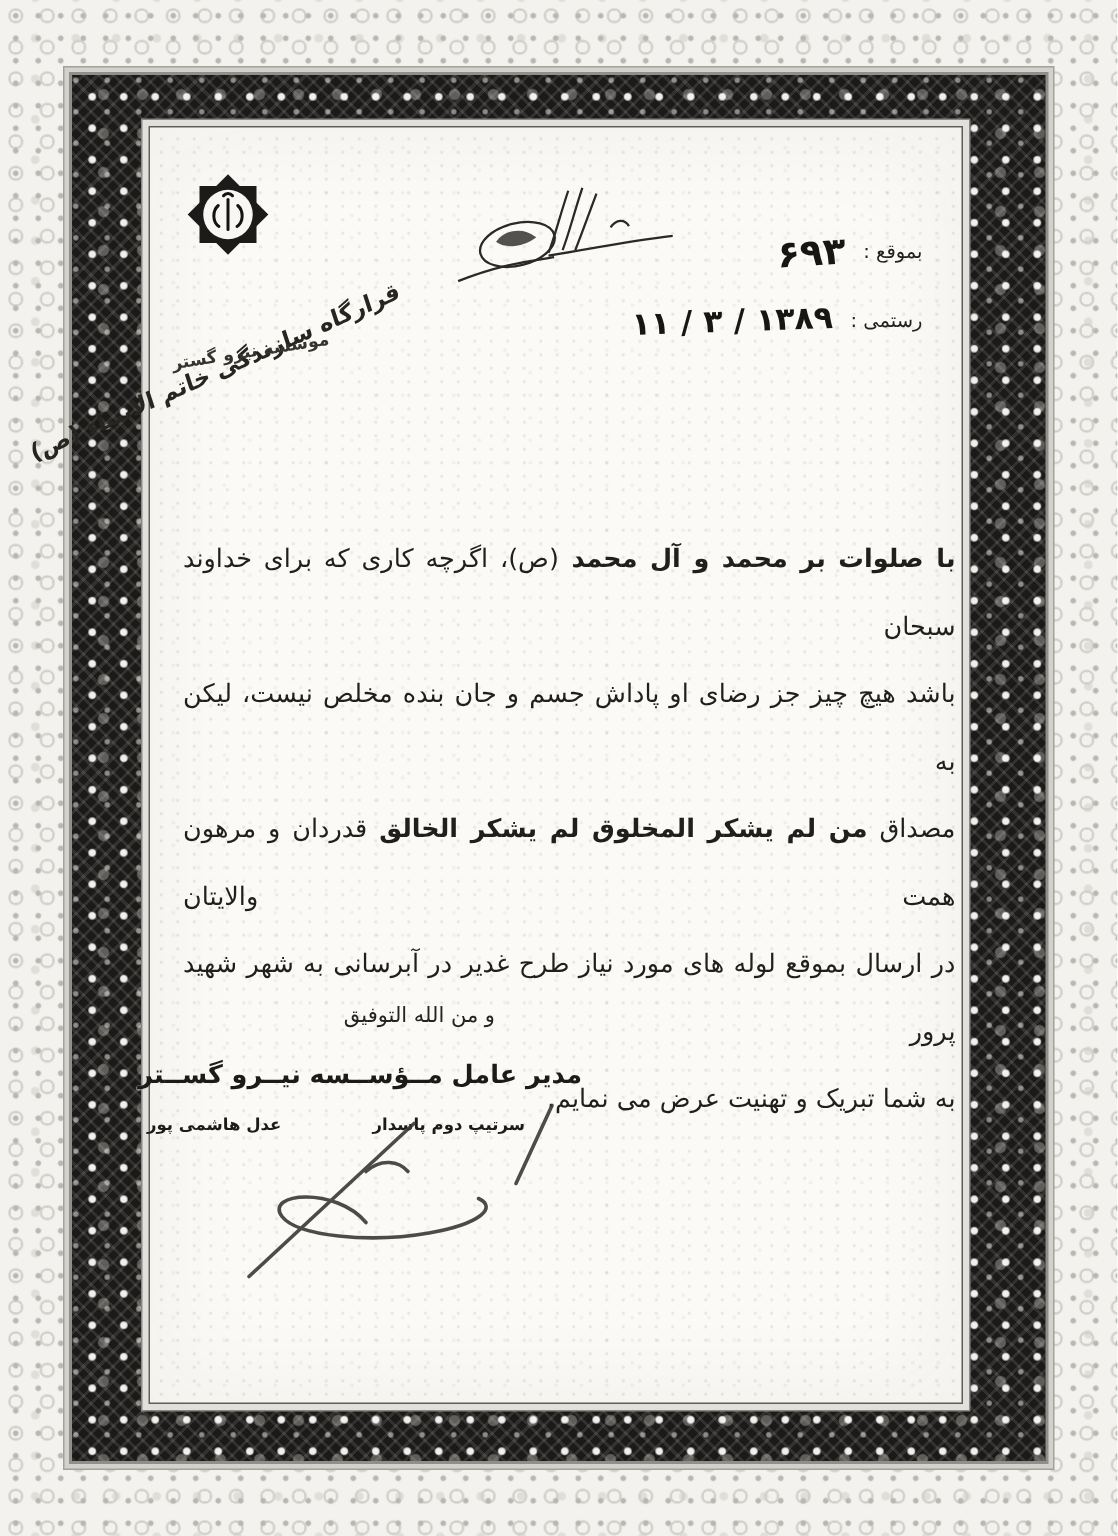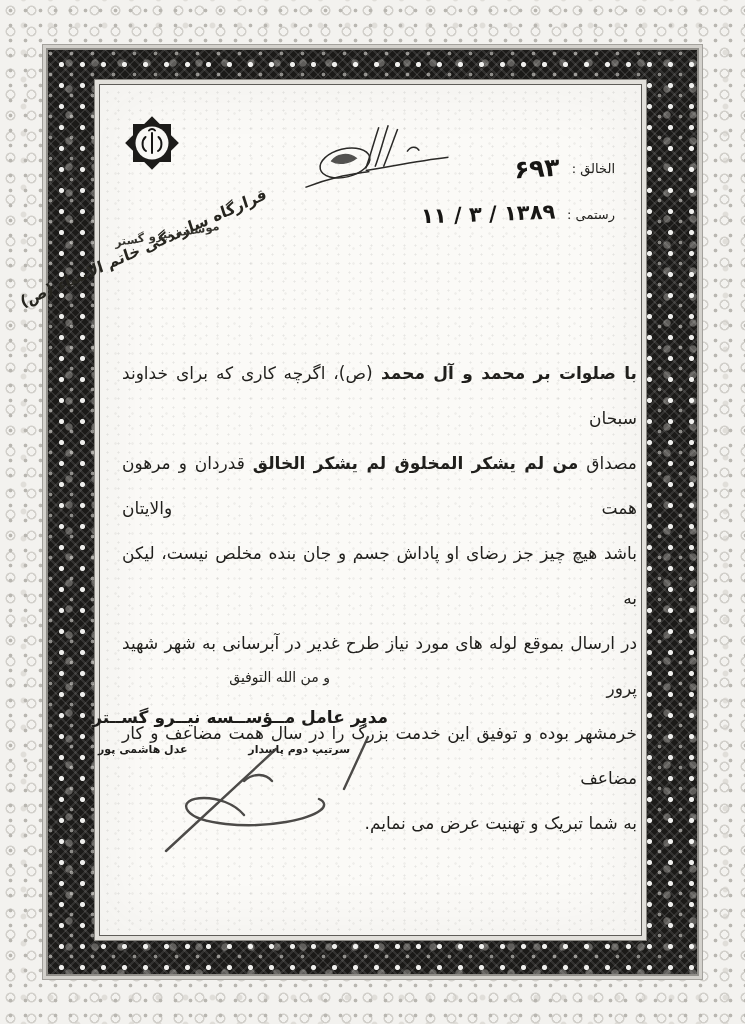--- a/index.html
+++ b/index.html
@@ -103,36 +103,35 @@
         <path d="M108 10 C102 26 97 40 93 50"></path>
         <path d="M10 72 C40 60 60 58 78 55"></path>
         <path d="M74 54 C100 50 128 44 162 40"></path>
         <path d="M118 34 c4 -6 10 -6 13 -1"></path>
       </g>
     </svg>
 
 
     <div class="refs">
       <div class="ref-row">
-        <span class="ref-label">الخالق :</span>
+        <span class="ref-label">بموقع :</span>
         <span class="ref-value">۶۹۳</span>
       </div>
       <div class="ref-row">
         <span class="ref-label">رستمی :</span>
         <span class="ref-value date">۱۳۸۹ / ۳ / ۱۱</span>
       </div>
     </div>
 
 
     <div class="body">
       <div class="body-line"><span class="b">با صلوات بر محمد و آل محمد </span><span>(ص)، اگرچه کاری که برای خداوند سبحان</span></div>
+      <div class="body-line"><span>باشد هیچ چیز جز رضای او پاداش جسم و جان بنده مخلص نیست، لیکن به</span></div>
       <div class="body-line"><span>مصداق </span><span class="b">من لم یشکر المخلوق لم یشکر الخالق</span><span> قدردان و مرهون همت والایتان</span></div>
-      <div class="body-line"><span>باشد هیچ چیز جز رضای او پاداش جسم و جان بنده مخلص نیست، لیکن به</span></div>
       <div class="body-line"><span>در ارسال بموقع لوله های مورد نیاز طرح غدیر در آبرسانی به شهر شهید پرور</span></div>
-      <div class="body-line"><span>خرمشهر بوده و توفیق این خدمت بزرگ را در سال همت مضاعف و کار مضاعف</span></div>
       <div class="body-line last"><span>به شما تبریک و تهنیت عرض می نمایم.</span></div>
     </div>
 
     <div class="benediction">و من الله التوفیق</div>
     <div class="sig-title">مدیر عامل مــؤســسه نیــرو گســتر</div>
     <div class="sig-row">
       <span>سرتیپ دوم پاسدار</span>
       <span>عدل هاشمی پور</span>
     </div>
 

